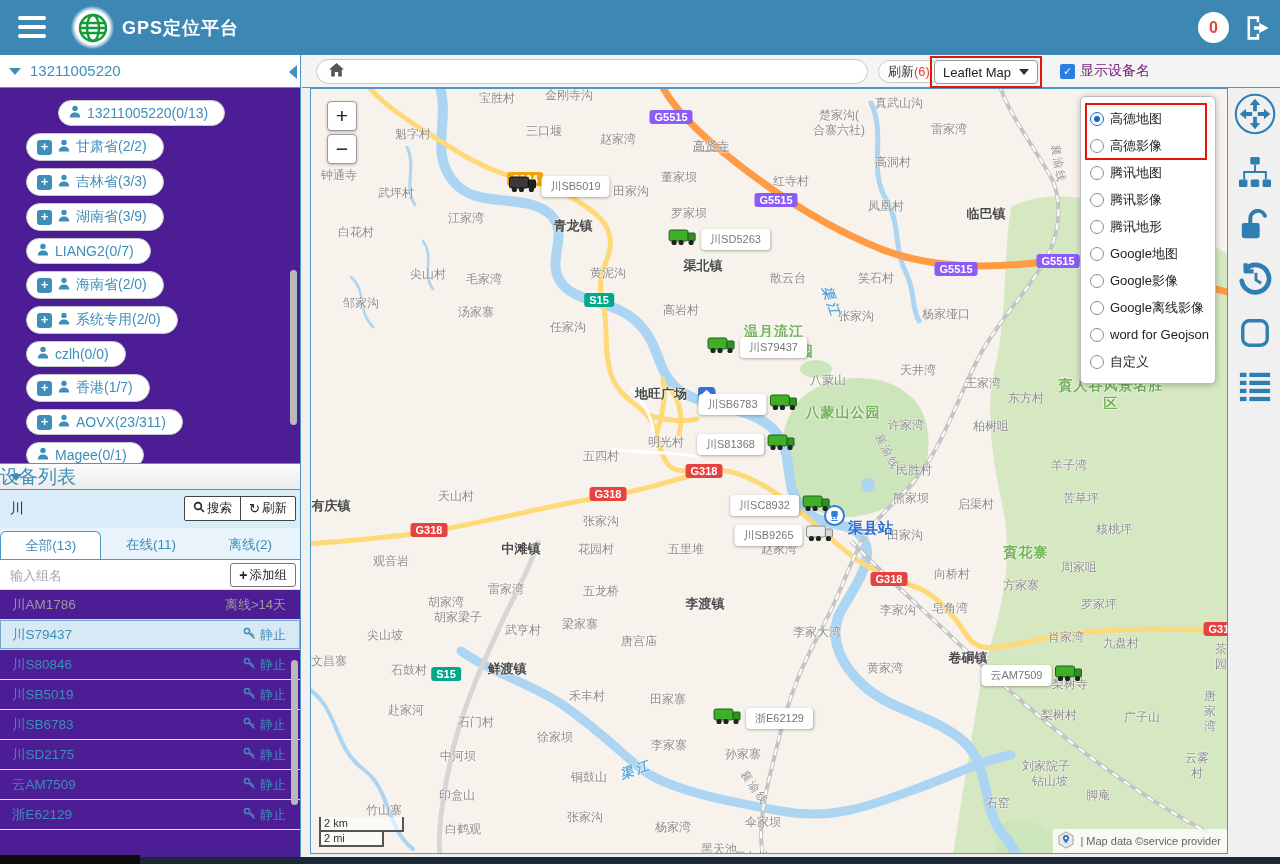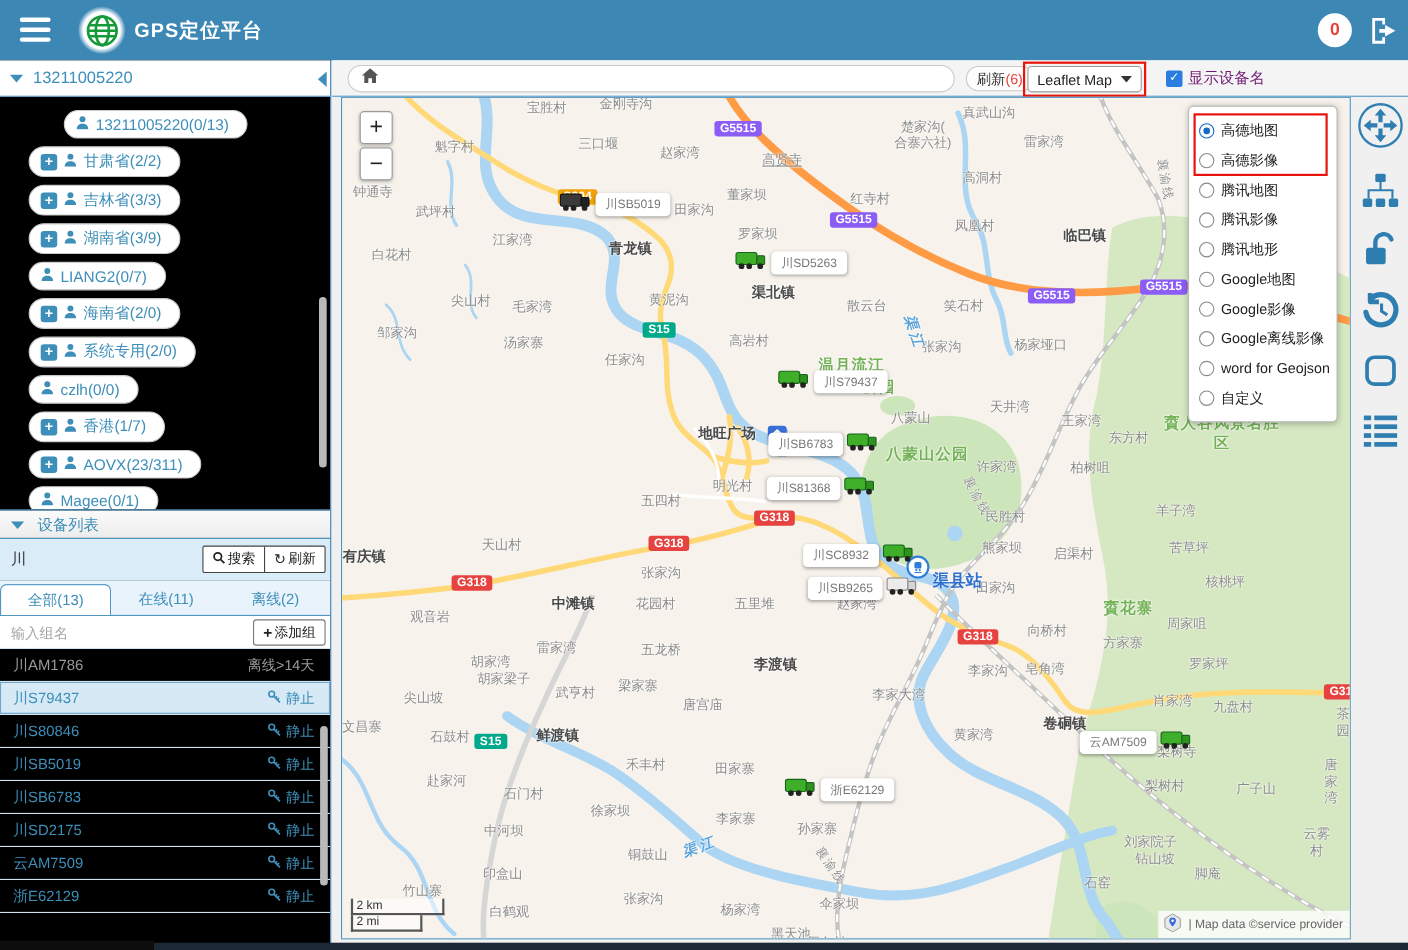--- a/index.html
+++ b/index.html
@@ -9,33 +9,33 @@
   
   .header { position:absolute; left:0; top:0; width:1280px; height:55px; background:#3d87b5; }
   .burger { position:absolute; left:18px; top:16px; width:28px; height:24px; cursor:pointer; }
   .burger div { height:4px; background:#fff; border-radius:2px; margin-bottom:5px; }
   .logo { position:absolute; left:71px; top:6px; width:43px; height:43px; background:radial-gradient(circle,#ffffff 55%,rgba(255,255,255,0)72%); border-radius:50%; display:flex; align-items:center; justify-content:center; }
   .htitle { position:absolute; left:122px; top:16px; color:#fff; font-size:18px; font-weight:bold; letter-spacing:1px; }
   .noti { position:absolute; left:1198px; top:12px; width:31px; height:31px; background:#fff; border-radius:50%; color:#e8413c; font-size:16px; font-weight:bold; display:flex; align-items:center; justify-content:center; }
   .logout { position:absolute; left:1243px; top:14px; width:30px; height:28px; }
 
   
-  .sidebar { position:absolute; left:0; top:55px; width:301px; height:809px; background:#000000; border-right:1px solid #4f96c5;text-decoration:underline; }
+  .sidebar { position:absolute; left:0; top:55px; width:301px; height:809px; background:#4c1d95; border-right:1px solid #4f96c5;text-decoration:underline; }
   .acctbar { position:absolute; left:0; top:0; width:100%; height:33px; background:#fff; border-bottom:1px solid #4f96c5; }
   .acctbar .chev { position:absolute; left:9px; top:13px; width:0; height:0; border-left:6px solid transparent; border-right:6px solid transparent; border-top:7px solid #3d8eb9; }
   .acctbar .txt { position:absolute; left:30px; top:7px; font-size:15px; color:#3d8eb9; }
   .collapse-handle { position:absolute; right:3px; top:10px; width:0; height:0; border-top:7px solid transparent; border-bottom:7px solid transparent; border-right:8px solid #3d8eb9; }
 
   .tree { position:absolute; left:0; top:33px; width:100%; height:375px; overflow:hidden; padding-top:5px; }
   .pill { display:flex; align-items:center; gap:6px; width:fit-content; margin:7px 0 0 26px; padding:4px 16px 4px 10px; border:1px solid #c9c9c9; border-radius:15px; background:#fff; color:#3d8eb9; font-size:14px; cursor:pointer; box-shadow:0 1px 1px rgba(0,0,0,.05); }
   .pill.c-root { margin-left:58px; }
   .pill .plus { width:15px; height:15px; background:#3d8eb9; border-radius:3px; color:#fff; font-size:13px; font-weight:bold; line-height:14px; text-align:center; flex:0 0 auto; }
   .tree-sb { position:absolute; right:3px; top:215px; width:7px; height:155px; background:#b9b9b9; border-radius:4px; }
 
-  .sectionhdr { position:absolute; left:0; top:408px; width:100%; height:27px; background:linear-gradient(#fbfbfb,#ececec); border-top:1px solid #4f96c5; border-bottom:1px solid #4f96c5; color:#3d8eb9; font-size:14px; line-height:26px; padding-left:34px; }
+  .sectionhdr { position:absolute; left:0; top:408px; width:100%; height:27px; background:linear-gradient(#fbfbfb,#ececec); border-top:1px solid #4f96c5; border-bottom:1px solid #4f96c5; color:#3d8eb9; font-size:19px; line-height:26px; }
   .sectionhdr .chev { position:absolute; left:10px; top:10px; width:0; height:0; border-left:6px solid transparent; border-right:6px solid transparent; border-top:7px solid #3d8eb9; }
 
   .searchrow { position:absolute; left:0; top:435px; width:100%; height:38px; background:#d9ecf8; }
   .searchrow input { position:absolute; left:10px; top:7px; width:170px; height:24px; border:none; background:transparent; font-size:14px; color:#333; outline:none; }
   .btngroup { position:absolute; right:4px; top:6px; display:flex; border:1px solid #444; border-radius:2px; background:#fff; }
   .btngroup .sbtn { padding:3px 8px; font-size:12.5px; color:#222; display:flex; align-items:center; gap:2px; cursor:pointer; }
   .btngroup .sbtn + .sbtn { border-left:1px solid #444; }
 
   .tabsrow { position:absolute; left:0; top:473px; width:100%; height:32px; background:#e8f3fb; border-bottom:1px solid #4f96c5; display:flex; }
   .tab { flex:1; text-align:center; font-size:13.5px; color:#3d8eb9; padding-top:8px; cursor:pointer; }

